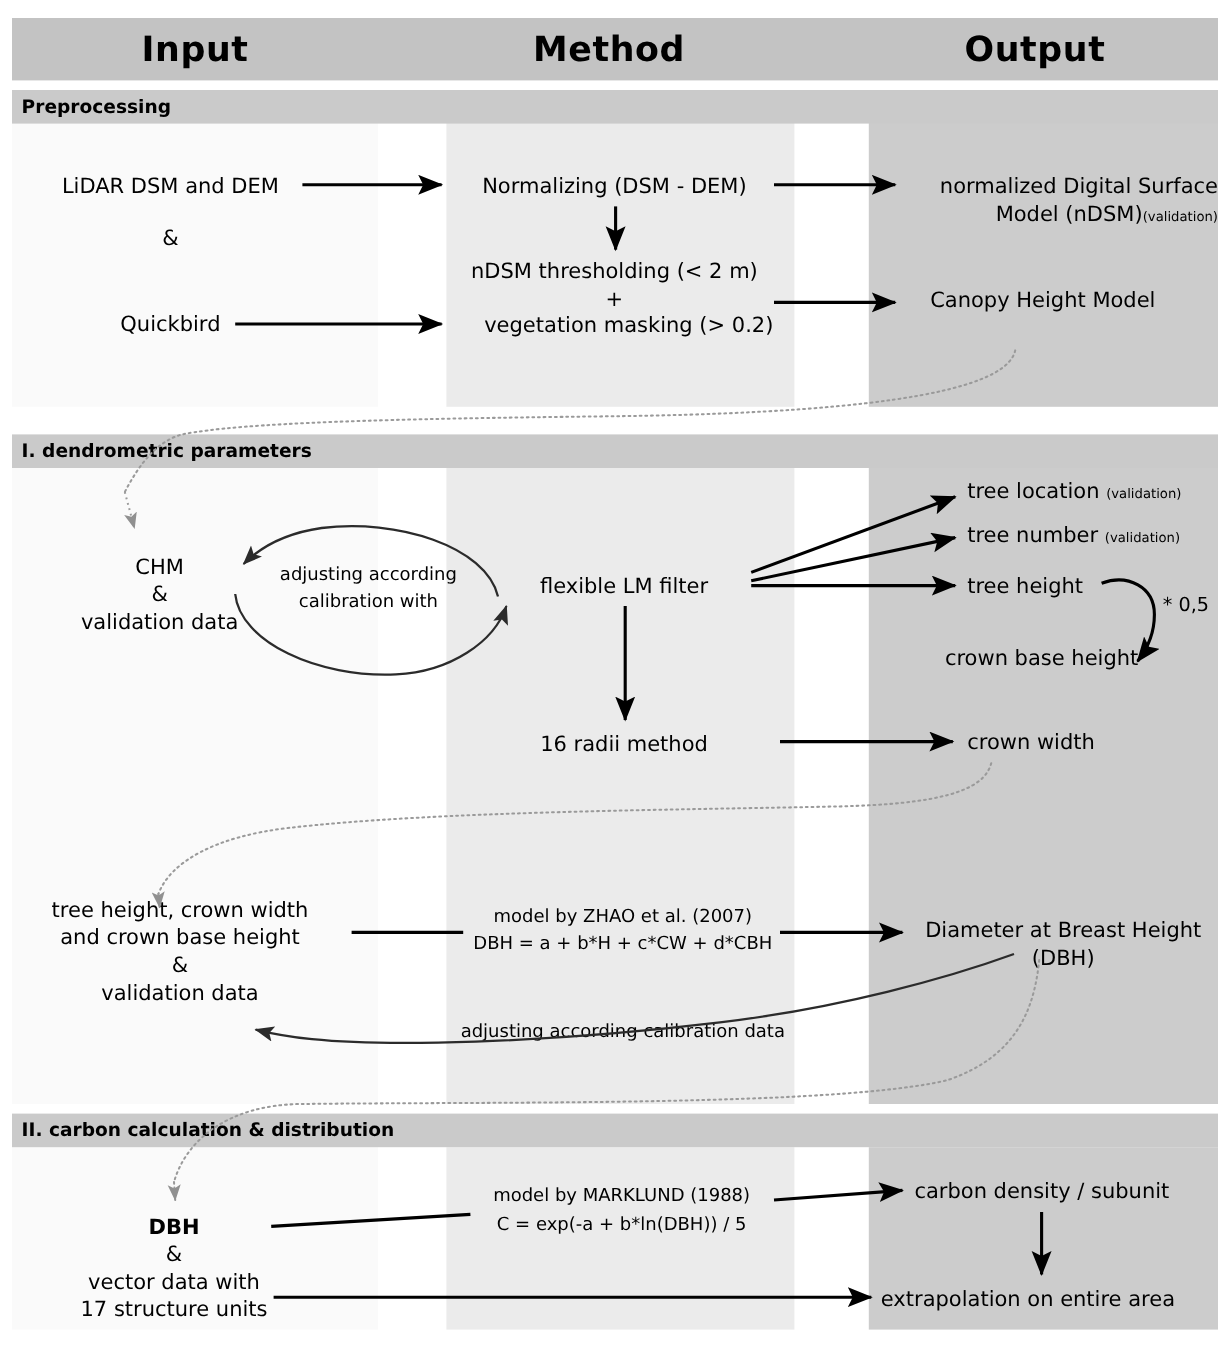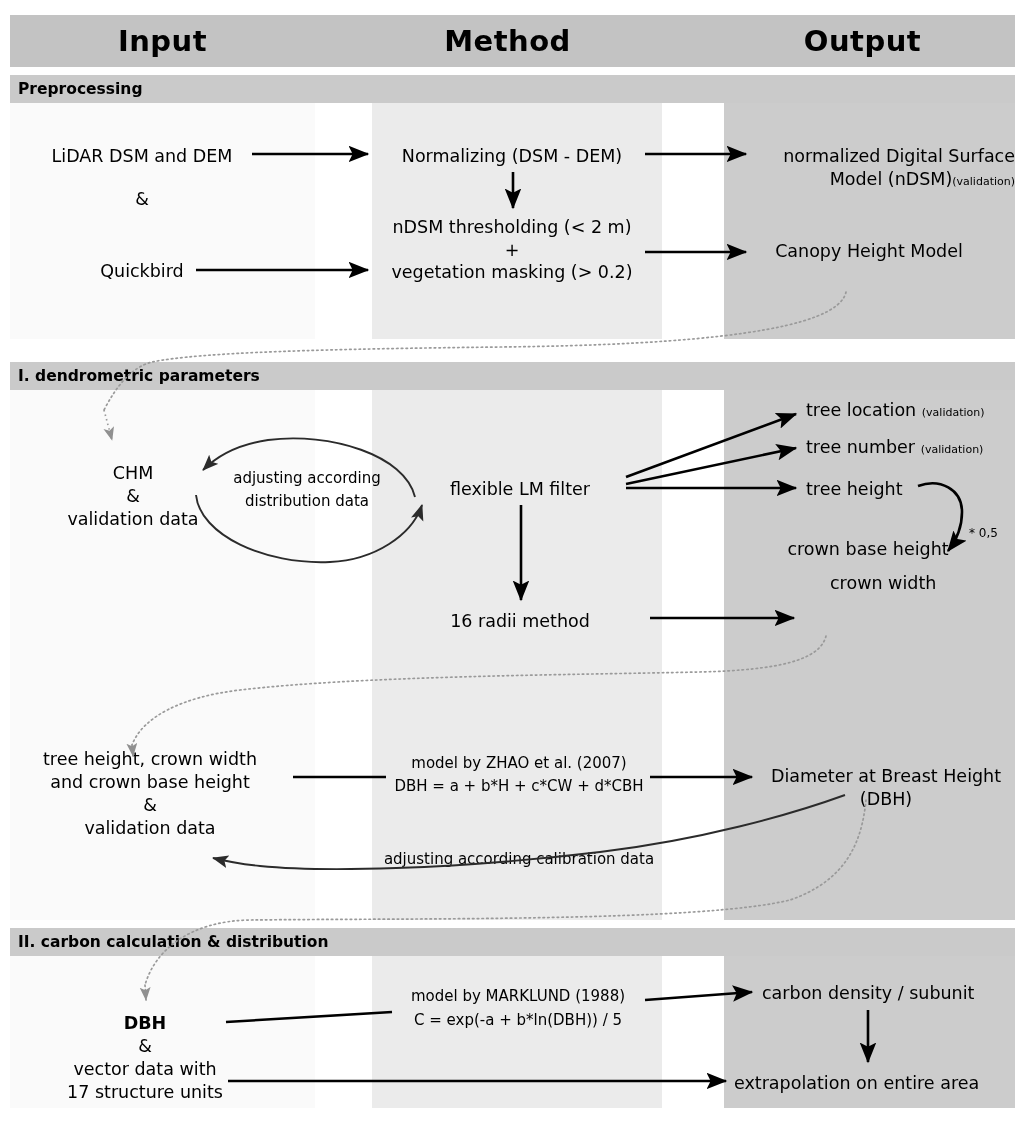--- a/index.html
+++ b/index.html
@@ -88,57 +88,57 @@
   <div class="sectionbar" style="top:362px;">I. dendrometric parameters</div>
   <div class="sectionbar" style="top:928px;">II. carbon calculation &amp; distribution</div>
 
   <div class="node center" style="left:142px; top:145px;">LiDAR DSM and DEM</div>
   <div class="node center" style="left:142px; top:188px;">&amp;</div>
   <div class="node center" style="left:142px; top:260px;">Quickbird</div>
 
   <div class="node center" style="left:512px; top:145px;">Normalizing (DSM - DEM)</div>
   <div class="node center" style="left:512px; top:216px;">nDSM thresholding (&lt; 2 m)</div>
   <div class="node center" style="left:512px; top:239px;">+</div>
-  <div class="node center" style="left:512px; top:261px;">vegetation masking (&gt; 0.2)</div>
+  <div class="node center" style="left:524px; top:261px;">vegetation masking (&gt; 0.2)</div>
 
   <div class="node right" style="left:740px; width:275px; top:145px;">
     <div>normalized Digital Surface</div>
     <div>
       <span>Model (nDSM)</span><span class="small">(validation)</span>
     </div>
   </div>
 
   <div class="node center" style="left:869px; top:240px; text-align:center;">
     <div>Canopy Height Model</div>
   </div>
 
   <div class="node center" style="left:133px; top:462px;">CHM</div>
   <div class="node center" style="left:133px; top:485px;">&amp;</div>
   <div class="node center" style="left:133px; top:508px;">validation data</div>
 
   <div class="node center mid" style="left:307px; top:467px; text-align:center;">
     <div>adjusting according</div>
-    <div>distribution data</div>
+    <div>calibration with</div>
   </div>
 
   <div class="node center" style="left:520px; top:478px;">flexible LM filter</div>
   <div class="node center" style="left:520px; top:610px;">16 radii method</div>
 
   <div class="node left" style="left:806px; top:399px;">
     <span>tree location</span>
     <span class="small">(validation)</span>
   </div>
   <div class="node left" style="left:806px; top:436px;">
     <span>tree number</span>
     <span class="small">(validation)</span>
   </div>
   <div class="node left" style="left:806px; top:478px;">tree height</div>
-  <div class="node left small" style="left:969px; top:492px; font-size:12px;margin-top:30px;">* 0,5</div>
+  <div class="node left small" style="left:969px; top:492px; font-size:16px;">* 0,5</div>
   <div class="node center" style="left:868px; top:538px;">crown base height</div>
-  <div class="node left" style="left:806px; top:572px;margin-left:24px;">crown width</div>
+  <div class="node left" style="left:806px; top:608px;">crown width</div>
 
   <div class="node center" style="left:150px; top:748px; text-align:center;">
     <div>tree height, crown width</div>
     <div>and crown base height</div>
     <div>&amp;</div>
     <div>validation data</div>
   </div>
 
   <div class="node center mid" style="left:519px; top:752px;">model by ZHAO et al. (2007)</div>
   <div class="node center mid" style="left:519px; top:775px;text-align:right;">DBH = a + b*H + c*CW + d*CBH</div>

